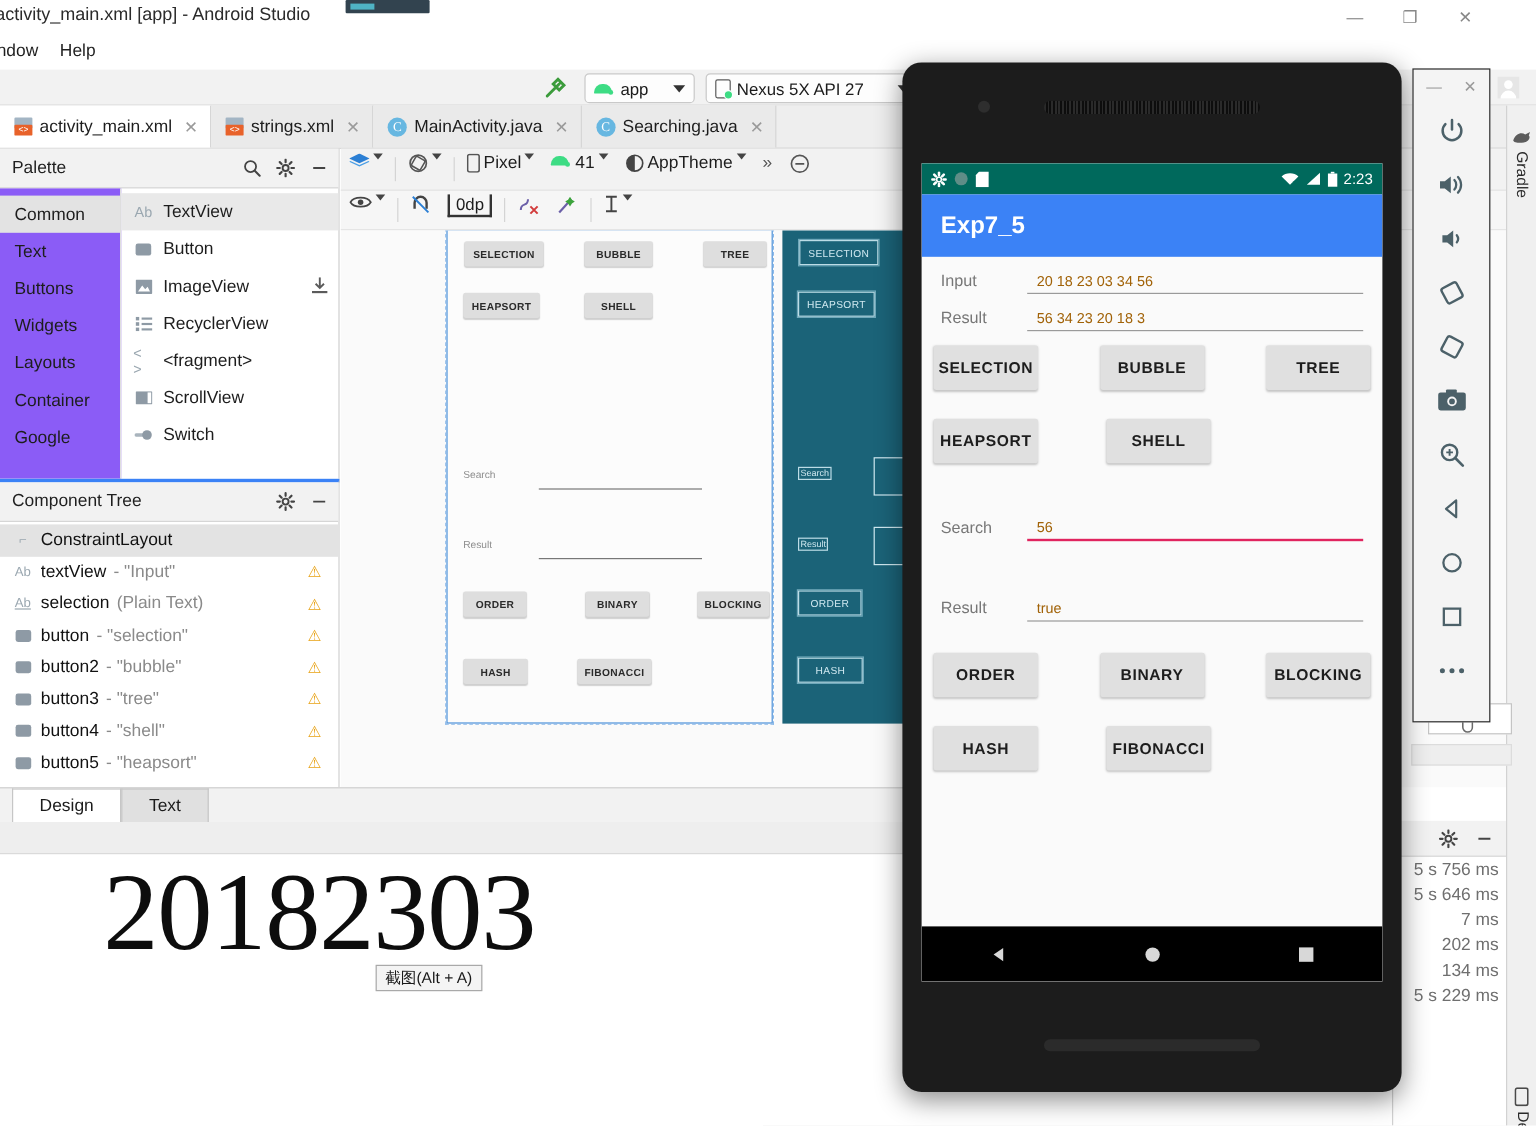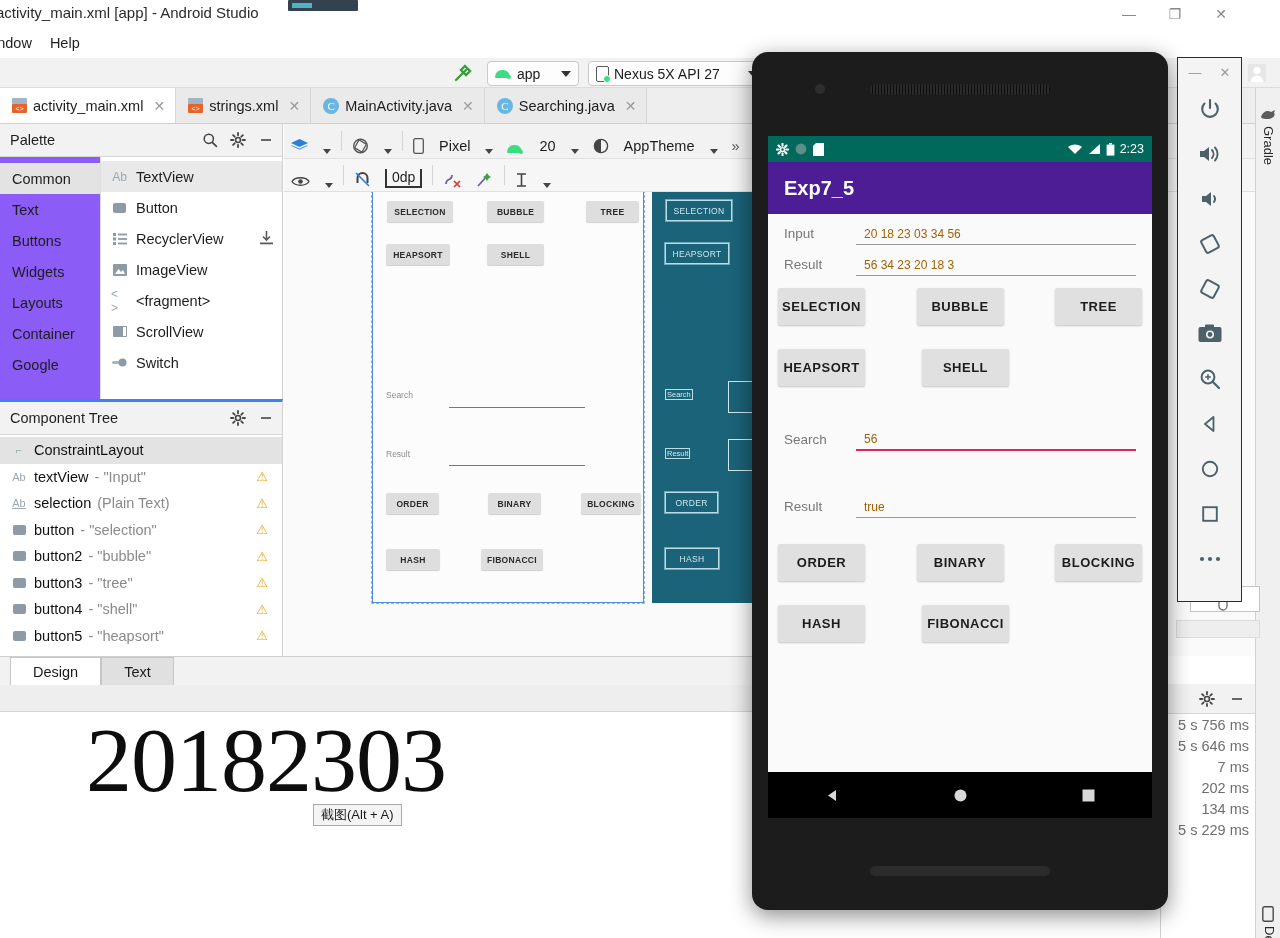--- a/index.html
+++ b/index.html
@@ -121,21 +121,21 @@
   .tr .warn{margin-left:auto;margin-right:14px;color:#e8a317;font-size:13px;}
   .tr .g{width:18px;display:inline-flex;justify-content:center;color:#9aa7b0;font-size:11px;}
   .sq{width:13px;height:10px;background:#8e9aa5;border-radius:2px;display:inline-block;}
 
   
   .designarea{
     position:absolute;left:284px;top:124px;width:996px;height:532px;background:#ffffff;
   }
   .dtb1{position:absolute;left:0;top:0;width:996px;height:35px;background:#f2f2f2;border-bottom:1px solid #e0e0e0;display:flex;align-items:center;gap:0px;}
   .dtb2{position:absolute;left:0;top:35px;width:996px;height:33px;background:#f6f6f6;border-bottom:1px solid #e0e0e0;display:flex;align-items:center;}
-  .tbi{display:flex;align-items:flex-end;gap:15px;padding:0 7px;height:26px;font-size:14.5px;color:#1d1d1d;}
+  .tbi{display:flex;align-items:flex-start;gap:3px;padding:0 7px;height:26px;font-size:14.5px;color:#1d1d1d;}
   .tbsep{width:1px;height:20px;background:#d4d4d4;margin:0 3px;}
   .tcaret{width:0;height:0;border-left:4px solid transparent;border-right:4px solid transparent;border-top:5px solid #444;}
   .zerodp{border-bottom:2px solid #333;border-left:2px solid #333;border-right:2px solid #333;padding:0 5px 1px 5px;font-size:14px;}
 
   
   .canvas{position:absolute;left:0;top:68px;width:996px;height:464px;background:#fafafa;overflow:hidden;}
   .device-white{
     position:absolute;left:88px;top:-1px;width:272px;height:412px;background:#fcfcfc;
     border:1px solid #4a90d9;outline:1px dashed #8bb8e8;
   }
@@ -188,21 +188,21 @@
     box-shadow:0 6px 22px rgba(0,0,0,.45);
   }
   .emu-speaker{position:absolute;left:118px;top:32px;width:180px;height:11px;background:#0d0d0d;border-radius:6px;
     background-image:repeating-linear-gradient(90deg,#2a2a2a 0 1.5px,#0d0d0d 1.5px 3px);}
   .emu-cam{position:absolute;left:63px;top:32px;width:10px;height:10px;border-radius:50%;background:#2e2e2e;}
   .emu-bottom-bar{position:absolute;left:118px;bottom:34px;width:180px;height:10px;background:#2b2b2b;border-radius:5px;}
   .emu-screen{position:absolute;left:16px;top:84px;width:384px;height:682px;background:#fafafa;overflow:hidden;}
 
   .sbar{height:26px;background:#00695c;display:flex;align-items:center;padding:0 8px;color:#fff;font-size:12.5px;}
   .sbar .right{margin-left:auto;display:flex;align-items:center;gap:5px;}
-  .appbar{height:52px;background:#4c1d95;display:flex;align-items:center;padding:0 16px;}
+  .appbar{height:52px;background:#3b82f6;display:flex;align-items:center;padding:0 16px;}
   .appbar .t{color:#ffffff;font-size:20px;font-weight:bold;}
 
   .form{padding:12px 0 0 0;}
   .frow{display:flex;align-items:flex-end;padding:0 16px;margin-bottom:12px;}
   .frow .lab{width:72px;font-size:13.5px;color:#777;padding-bottom:4px;}
   .fline{flex:1;border-bottom:1px solid #9a9a9a;font-size:12px;color:#a16207;padding:0 4px 3px 8px;}
   .fline.pink{border-bottom:2px solid #e0245e;}
 
   .btnrow{display:flex;padding:0 8px;margin-top:6px;}
   .abtn{
@@ -360,46 +360,46 @@
       <div class="pal-items">
         <div class="pi sel">
           <span class="glyph">Ab</span>
           <span>TextView</span>
         </div>
         <div class="pi">
           <span class="glyph">
               <i class="sq"></i>
             </span>
           <span>Button</span>
+        </div>
+        <div class="pi">
+          <span class="glyph">
+            <svg width="14" height="12" viewBox="0 0 14 12">
+                <rect width="14" height="12" fill="#8e9aa5" rx="1"></rect>
+                <path d="M2 10 L5.5 5 L8 8 L10 6 L12 10 Z" fill="#fff"></path>
+              </svg>
+          </span>
+          <span>ImageView</span>
         </div>
         <div class="pi">
           <span class="glyph">
             <svg width="14" height="12" viewBox="0 0 14 12">
                 <g fill="#8e9aa5">
                   <rect y="0" width="3" height="3"></rect>
                   <rect y="4.5" width="3" height="3"></rect>
                   <rect y="9" width="3" height="3"></rect>
                   <rect x="5" y="0.6" width="9" height="1.8"></rect>
                   <rect x="5" y="5.1" width="9" height="1.8"></rect>
                   <rect x="5" y="9.6" width="9" height="1.8"></rect>
                 </g>
               </svg>
           </span>
           <span>RecyclerView</span>
         </div>
         <div class="pi">
-          <span class="glyph">
-            <svg width="14" height="12" viewBox="0 0 14 12">
-                <rect width="14" height="12" fill="#8e9aa5" rx="1"></rect>
-                <path d="M2 10 L5.5 5 L8 8 L10 6 L12 10 Z" fill="#fff"></path>
-              </svg>
-          </span>
-          <span>ImageView</span>
-        </div>
-        <div class="pi">
           <span class="glyph">&lt; &gt;</span>
           <span>&lt;fragment&gt;</span>
         </div>
         <div class="pi">
           <span class="glyph">
             <svg width="14" height="11" viewBox="0 0 14 11">
                 <rect width="14" height="11" fill="#8e9aa5" rx="1"></rect>
                 <rect x="10" y="1" width="3" height="9" fill="#fff"></rect>
               </svg>
           </span>
@@ -532,21 +532,21 @@
         <span>
           <svg width="11" height="16" viewBox="0 0 11 16">
               <rect x="0.7" y="0.7" width="9.6" height="14.6" rx="1.6" stroke="#555" stroke-width="1.3" fill="none"></rect>
             </svg>
         </span>
         <span>Pixel</span>
         <span class="tcaret"></span>
       </span>
       <span class="tbi">
         <span class="droid-icon"></span>
-        <span>20</span>
+        <span>41</span>
         <span class="tcaret"></span>
       </span>
       <span class="tbi">
         <span>
           <svg width="16" height="16" viewBox="0 0 16 16">
               <circle cx="8" cy="8" r="6.6" stroke="#444" stroke-width="1.4" fill="none"></circle>
               <path d="M8 1.4 a6.6 6.6 0 0 0 0 13.2 z" fill="#444"></path>
             </svg>
         </span>
         <span>AppTheme</span>

